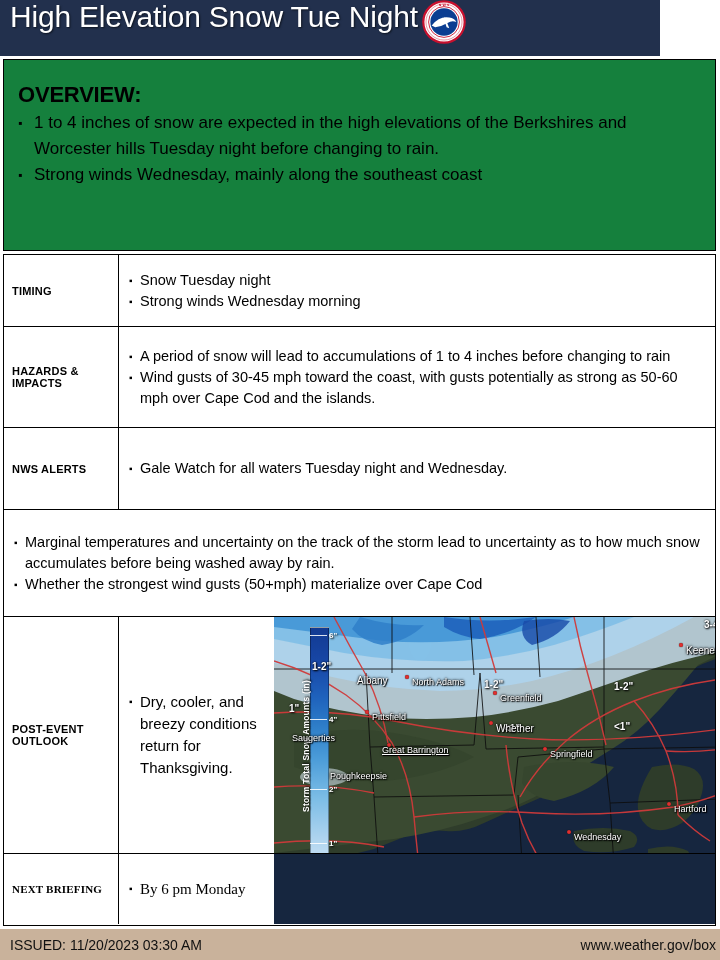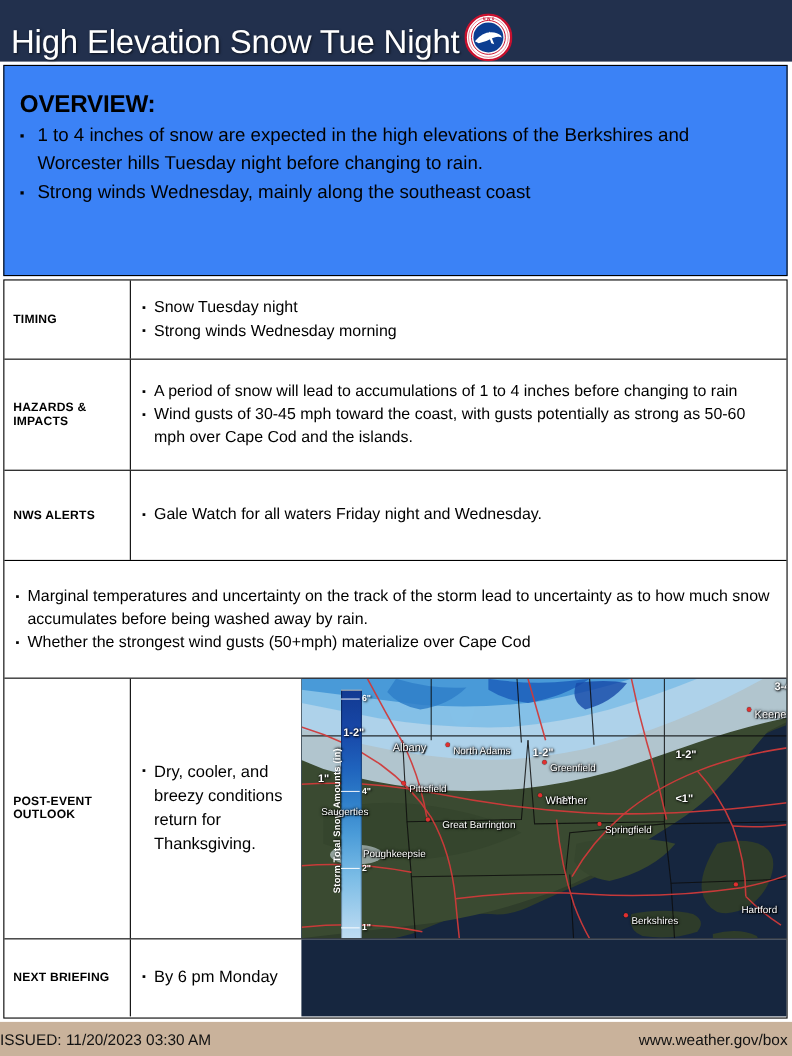--- a/index.html
+++ b/index.html
@@ -5,23 +5,23 @@
   html,body{margin:0;padding:0;}
   body{
     width:720px;height:960px;
     background:#ffffff;
     font-family:"Liberation Sans", sans-serif;
     overflow:hidden;
     position:relative;
   }
   
   #header{
-    position:absolute;left:0;top:0;width:720px;height:56px;
+    position:absolute;left:0;top:0;width:660px;height:56px;
     background:#22304d;
-    display:flex;align-items:flex-end;
+    display:flex;align-items:flex-start;
   }
   #header-title{
     color:#ffffff;
     font-size:30px;
     font-weight:400;
     letter-spacing:-0.2px;
     padding-left:10px;
     white-space:nowrap;
     text-shadow:1px 1px 2px rgba(0,0,0,.6);
   }
@@ -30,40 +30,40 @@
   }
   #office-block{
     margin-left:auto;padding-right:12px;text-align:center;color:#ffffff;
   }
   #office-name{font-size:14px;line-height:17px;white-space:nowrap;}
   #office-sub{font-size:9px;letter-spacing:.6px;line-height:13px;white-space:nowrap;}
 
   
   #overview-box{
     position:absolute;left:3px;top:59px;width:713px;height:192px;
-    border:1.5px solid #000;box-sizing:border-box;background:#3b82f6;
+    border:1.5px solid #000;box-sizing:border-box;background:#15803d;
   }
   #overview-heading{
     font-size:22px;font-weight:bold;color:#000;
     padding:22px 0 2px 14px;letter-spacing:-.2px;
   }
   .ov-item{
     display:flex;font-size:17px;color:#000;line-height:26px;
     padding:0 12px 0 14px;
   }
   .ov-bullet{width:16px;flex:0 0 16px;font-size:12px;line-height:26px;}
   .ov-text{flex:1;}
 
   
   #table{
     position:absolute;left:3px;top:254px;width:713px;height:672px;
     border:1.5px solid #000;box-sizing:border-box;background:#fff;
   }
   .row{display:flex;border-bottom:1.5px solid #000;box-sizing:border-box;width:100%;}
-  .row:last-child{border-bottom:none;}
+  .row:last-child{border-bottom:none;font-family:Liberation Serif, serif;}
   .rlabel{
     width:115px;flex:0 0 115px;
     border-right:1.5px solid #000;box-sizing:border-box;
     display:flex;align-items:center;
     font-size:11px;font-weight:bold;letter-spacing:.2px;
     padding-left:8px;color:#000;
   }
   .rbody{flex:1;box-sizing:border-box;padding:6px 8px 6px 10px;display:flex;flex-direction:column;justify-content:center;}
   .bullet-line{display:flex;font-size:14.5px;line-height:21px;color:#000;}
   .bl-mark{width:11px;flex:0 0 11px;font-size:10px;line-height:21px;}
@@ -113,21 +113,21 @@
   }
   .ctick{position:absolute;left:41px;color:#fff;font-size:8px;font-weight:bold;
     text-shadow:1px 1px 2px #000;transform:translateY(-50%);}
   .ctickline{position:absolute;left:22px;width:17px;height:1px;background:rgba(255,255,255,.85);}
 
   
   #footer{
     position:absolute;left:0;top:929px;width:720px;height:31px;
     background:#c9b29b;display:flex;align-items:center;
   }
-  #issued{font-size:14px;color:#111;text-align:center;}
+  #issued{font-size:14px;color:#111;padding-left:10px;text-align:center;}
   #weburl{margin-left:auto;padding-right:4px;font-size:14px;color:#111;}
 </style>
 </head>
 <body>
 
 <div id="header">
   <div id="header-title">High Elevation Snow Tue Night</div>
 
   <div id="nws-logo">
     <svg viewBox="0 0 100 100" width="44" height="44">
@@ -186,21 +186,21 @@
         <span class="bl-text">Wind gusts of 30-45 mph toward the coast, with gusts potentially as strong as 50-60 mph over Cape Cod and the islands.</span>
       </div>
     </div>
   </div>
 
   <div class="row" id="row-alerts">
     <div class="rlabel">NWS ALERTS</div>
     <div class="rbody">
       <div class="bullet-line">
         <span class="bl-mark">▪</span>
-        <span class="bl-text">Gale Watch for all waters Friday night and Wednesday.</span>
+        <span class="bl-text">Gale Watch for all waters Tuesday night and Wednesday.</span>
       </div>
     </div>
   </div>
 
   <div class="row" id="row-challenges">
     <div class="rbody">
       <div class="bullet-line">
         <span class="bl-mark">▪</span>
         <span class="bl-text">Marginal temperatures and uncertainty on the track of the storm lead to uncertainty as to how much snow accumulates before being washed away by rain.</span>
       </div>
@@ -330,27 +330,27 @@
             <div class="ml big" style="left: 412px; top: 28px;">Keene</div>
             <div class="cty" style="left: 131px; top: 58px;"></div>
             <div class="ml" style="left: 138px; top: 60px;">North Adams</div>
             <div class="cty" style="left: 219px; top: 74px;"></div>
             <div class="ml" style="left: 226px; top: 76px;">Greenfield</div>
             <div class="cty" style="left: 91px; top: 93px;"></div>
             <div class="ml" style="left: 98px; top: 95px;">Pittsfield</div>
             <div class="cty" style="left: 215px; top: 104px;"></div>
             <div class="ml big" style="left: 222px; top: 106px;">Whether</div>
             <div class="cty" style="left: 393px; top: 185px;"></div>
-            <div class="ml" style="left: 400px; top: 205px; text-align: center;">Hartford</div>
+            <div class="ml" style="left: 400px; top: 187px; text-align: center;">Hartford</div>
             <div class="cty" style="left: 293px; top: 213px;"></div>
-            <div class="ml" style="left: 300px; top: 215px;">Berkshires</div>
+            <div class="ml" style="left: 300px; top: 215px;">Wednesday</div>
             <div class="ml" style="left: 20px; top: 154px; margin-left: 36px;">Poughkeepsie</div>
             <div class="ml" style="left: 18px; top: 116px;">Saugerties</div>
             <div class="cty" style="left: 113px; top: 126px;"></div>
-            <div class="ml" style="left: 128px; top: 128px;">Great Barrington</div>
+            <div class="ml" style="left: 108px; top: 128px; text-decoration: underline;">Great Barrington</div>
             <div class="cty" style="left: 269px; top: 130px;"></div>
             <div class="ml" style="left: 276px; top: 132px;">Springfield</div>
           </div>
       </div>
     </div>
   </div>
 
   <div class="row" id="row-next">
     <div class="rlabel">NEXT BRIEFING</div>
     <div class="rbody">

